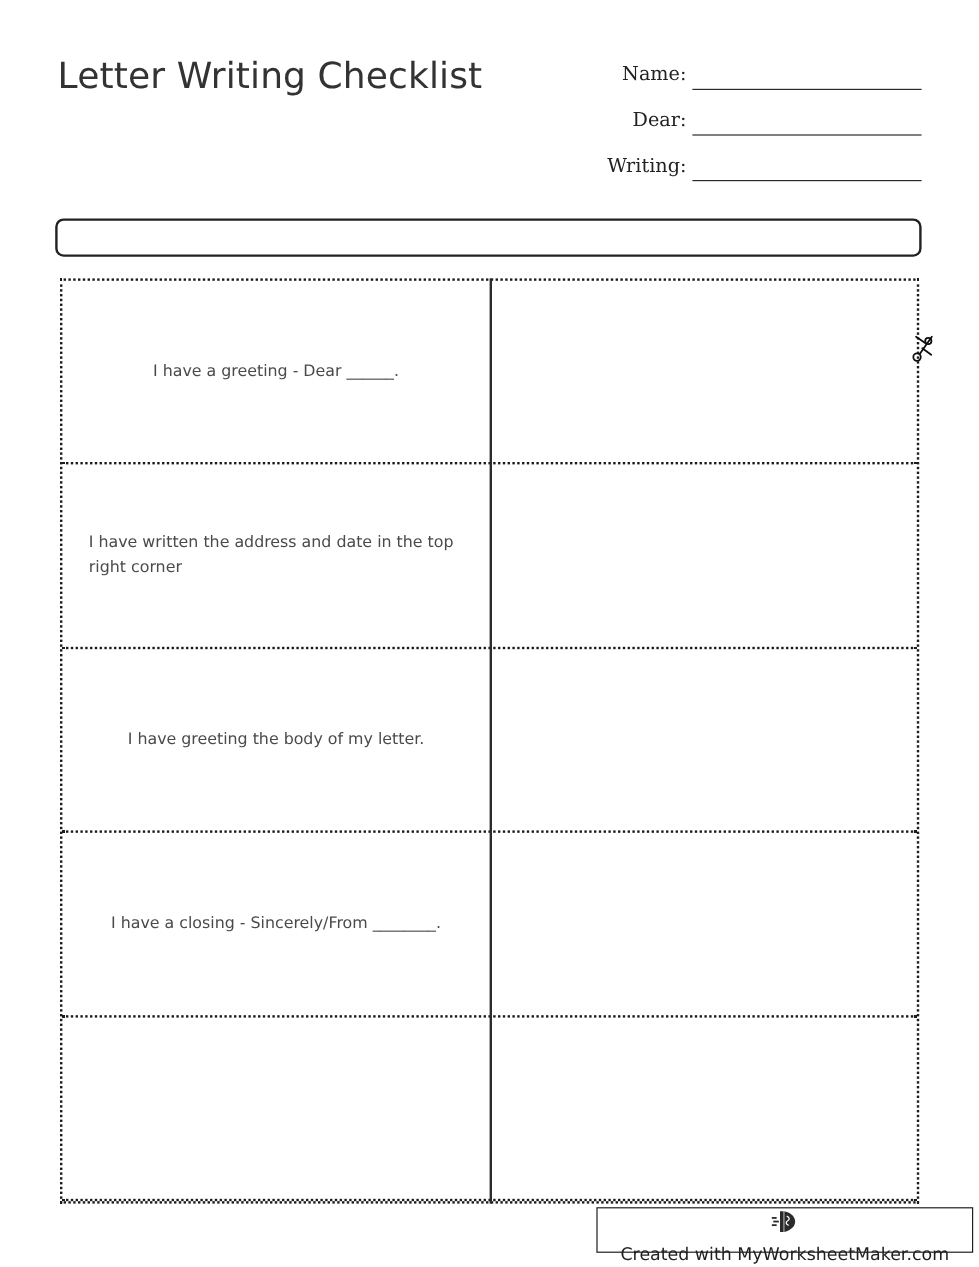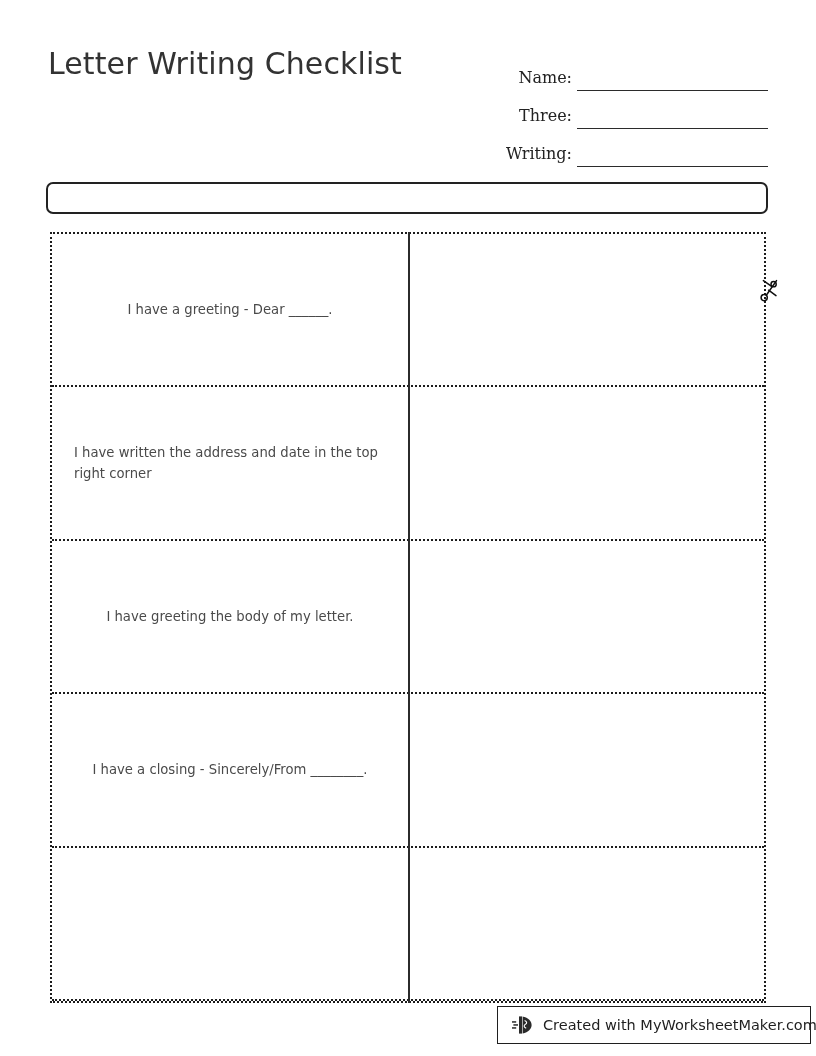--- a/index.html
+++ b/index.html
@@ -40,21 +40,21 @@
     font-family: "DejaVu Sans", sans-serif;
     font-size: 30px;
     font-weight: 400;
     color: #333333;
     letter-spacing: 0.1px;
     white-space: nowrap;
   }
   .meta-fields {
     position: absolute;
     right: 0;
-    top: 24px;
+    top: 8px;
     width: 288px;
   }
   .meta-row {
     position: relative;
     height: 38px;
   }
   .meta-label {
     position: absolute;
     right: 196px;
     top: 4px;
@@ -162,20 +162,21 @@
     top: 1006px;
     width: 314px;
     height: 38px;
     box-sizing: border-box;
     border: 1.6px solid #1f1f1f;
     background: #ffffff;
     display: flex;
     align-items: center;
     gap: 9px;
     padding: 0 14px;
+    flex-direction: column;
   }
   .footer-logo {
     flex: 0 0 auto;
     width: 22px;
     height: 22px;
     display: block;
     color: #2a2a2a;
   }
   .footer-logo svg { display: block; }
   .footer-text {
@@ -195,21 +196,21 @@
     <div class="worksheet-title">Letter Writing Checklist</div>
 
     <div class="meta-fields">
 
       <div class="meta-row">
         <span class="meta-label">Name:</span>
         <span class="meta-line"></span>
       </div>
 
       <div class="meta-row">
-        <span class="meta-label">Three:</span>
+        <span class="meta-label">Dear:</span>
         <span class="meta-line"></span>
       </div>
 
       <div class="meta-row">
         <span class="meta-label">Writing:</span>
         <span class="meta-line"></span>
       </div>
 
     </div>
   </div>

